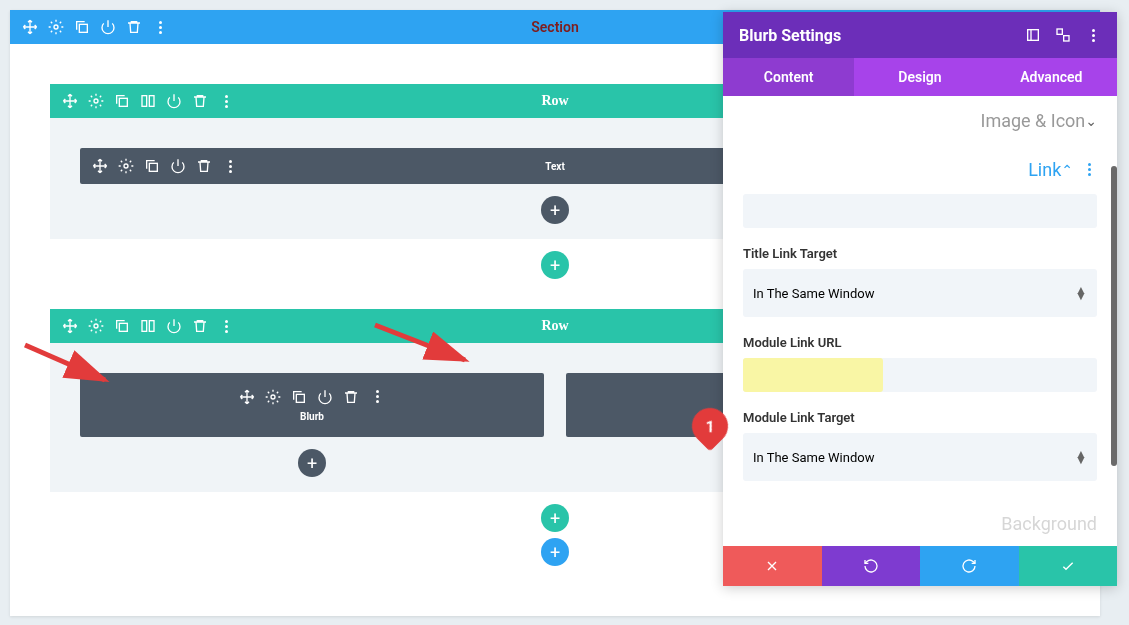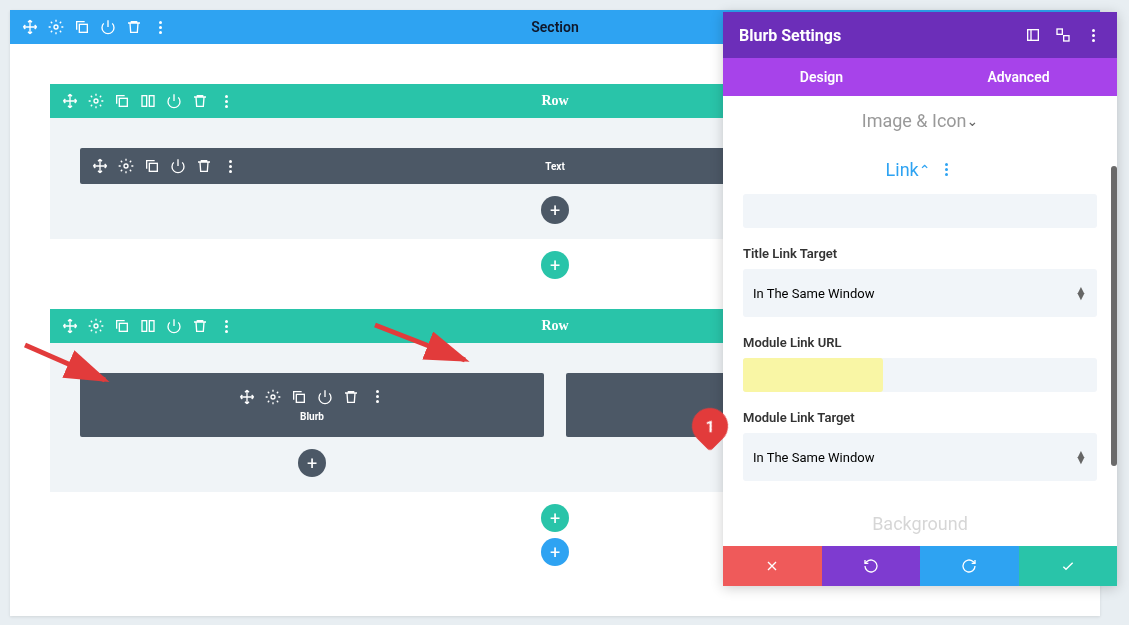--- a/index.html
+++ b/index.html
@@ -1,19 +1,19 @@
 <!DOCTYPE html>
 <html><head>
 <meta charset="utf-8">
 <style>
   * { box-sizing: border-box; margin: 0; padding: 0; font-family: -apple-system, BlinkMacSystemFont, "Segoe UI", Roboto, sans-serif; }
   body { background: #e8eef2; width: 1129px; height: 625px; position: relative; overflow: hidden; }
 
   .section { position: absolute; left: 10px; top: 10px; width: 1090px; background: #fff; box-shadow: 0 1px 3px rgba(0,0,0,0.1); }
-  .section-header { background: #2ea3f2; color: #0f172a; height: 34px; display: flex; align-items: center; position: relative; }
+  .section-header { background: #2ea3f2; color: #7f1d1d; height: 34px; display: flex; align-items: center; position: relative; }
   .section-header .title { position: absolute; left: 50%; transform: translateX(-50%); font-weight: 600; font-size: 14px; }
   .icon-row { display: flex; gap: 10px; padding-left: 12px; align-items: center; }
   .icon { width: 16px; height: 16px; display: flex; align-items: center; justify-content: center; color: #fff; cursor: pointer; }
   .section-body { padding: 40px 40px 20px 40px; }
 
   .row-block { margin-bottom: 30px; }
   .row-header { background: #29c4a9; color: #fff; height: 34px; display: flex; align-items: center; position: relative; }
   .row-header .title { position: absolute; left: 50%; transform: translateX(-50%); font-weight: 600; font-size: 14px; font-family: Liberation Serif, serif; }
   .row-body { background: #f0f4f7; padding: 30px 30px 15px 30px; }
 
@@ -35,21 +35,21 @@
   .panel { position: absolute; right: 12px; top: 12px; width: 394px; background: #fff; box-shadow: 0 2px 12px rgba(0,0,0,0.2); z-index: 10; }
   .panel-header { background: #6c2eb9; color: #fff; height: 46px; display: flex; align-items: center; padding: 0 16px; justify-content: space-between; }
   .panel-header .ptitle { font-weight: 700; font-size: 16px; }
   .panel-header .pactions { display: flex; gap: 14px; }
   .panel-tabs { background: #a743ea; display: flex; height: 38px; }
   .panel-tab { flex: 1; display: flex; align-items: center; justify-content: center; color: #fff; font-size: 14px; font-weight: 600; cursor: pointer; }
   .panel-tab.active { background: #8e3bd0; }
   .panel-body { padding: 0 20px; height: 450px; overflow-y: auto; position: relative; }
   .scrollbar { position: absolute; right: 0; top: 70px; width: 6px; height: 300px; background: #6a6a6a; border-radius: 3px; }
 
-  .section-head { display: flex; justify-content: center; align-items: center; padding: 14px 0; cursor: pointer; }
+  .section-head { display: flex; justify-content: flex-end; align-items: center; padding: 14px 0; cursor: pointer; }
   .section-head.collapsed { color: #999; font-size: 18px; }
   .section-head.open { color: #2ea3f2; font-size: 18px; }
   .section-head .arrow { font-size: 14px; color: #666; }
   .section-head.open .arrow { color: #2ea3f2; }
 
   .field { margin-bottom: 18px; }
   .field-label { font-size: 13px; font-weight: 600; color: #333; margin-bottom: 8px; }
   .field-input { width: 100%; height: 34px; background: #f1f5f9; border: none; border-radius: 3px; padding: 0 10px; font-size: 13px; }
   .field-select { width: 100%; height: 48px; background: #f1f5f9; border: none; border-radius: 3px; padding: 0 10px; font-size: 13px; display: flex; align-items: center; justify-content: space-between; cursor: pointer; }
   .highlight { background: #f9f6a5 !important; width: 140px; }
@@ -390,20 +390,21 @@
       <span class="icon">
           <span class="dots">
             <i></i>
             <i></i>
             <i></i>
           </span>
         </span>
     </div>
   </div>
   <div class="panel-tabs">
+    <div class="panel-tab active">Content</div>
     <div class="panel-tab">Design</div>
     <div class="panel-tab">Advanced</div>
   </div>
   <div class="panel-body">
     <div class="section-head collapsed">
       <span>Image &amp; Icon</span>
       <span class="arrow">⌄</span>
     </div>
 
     <div class="section-head open">

